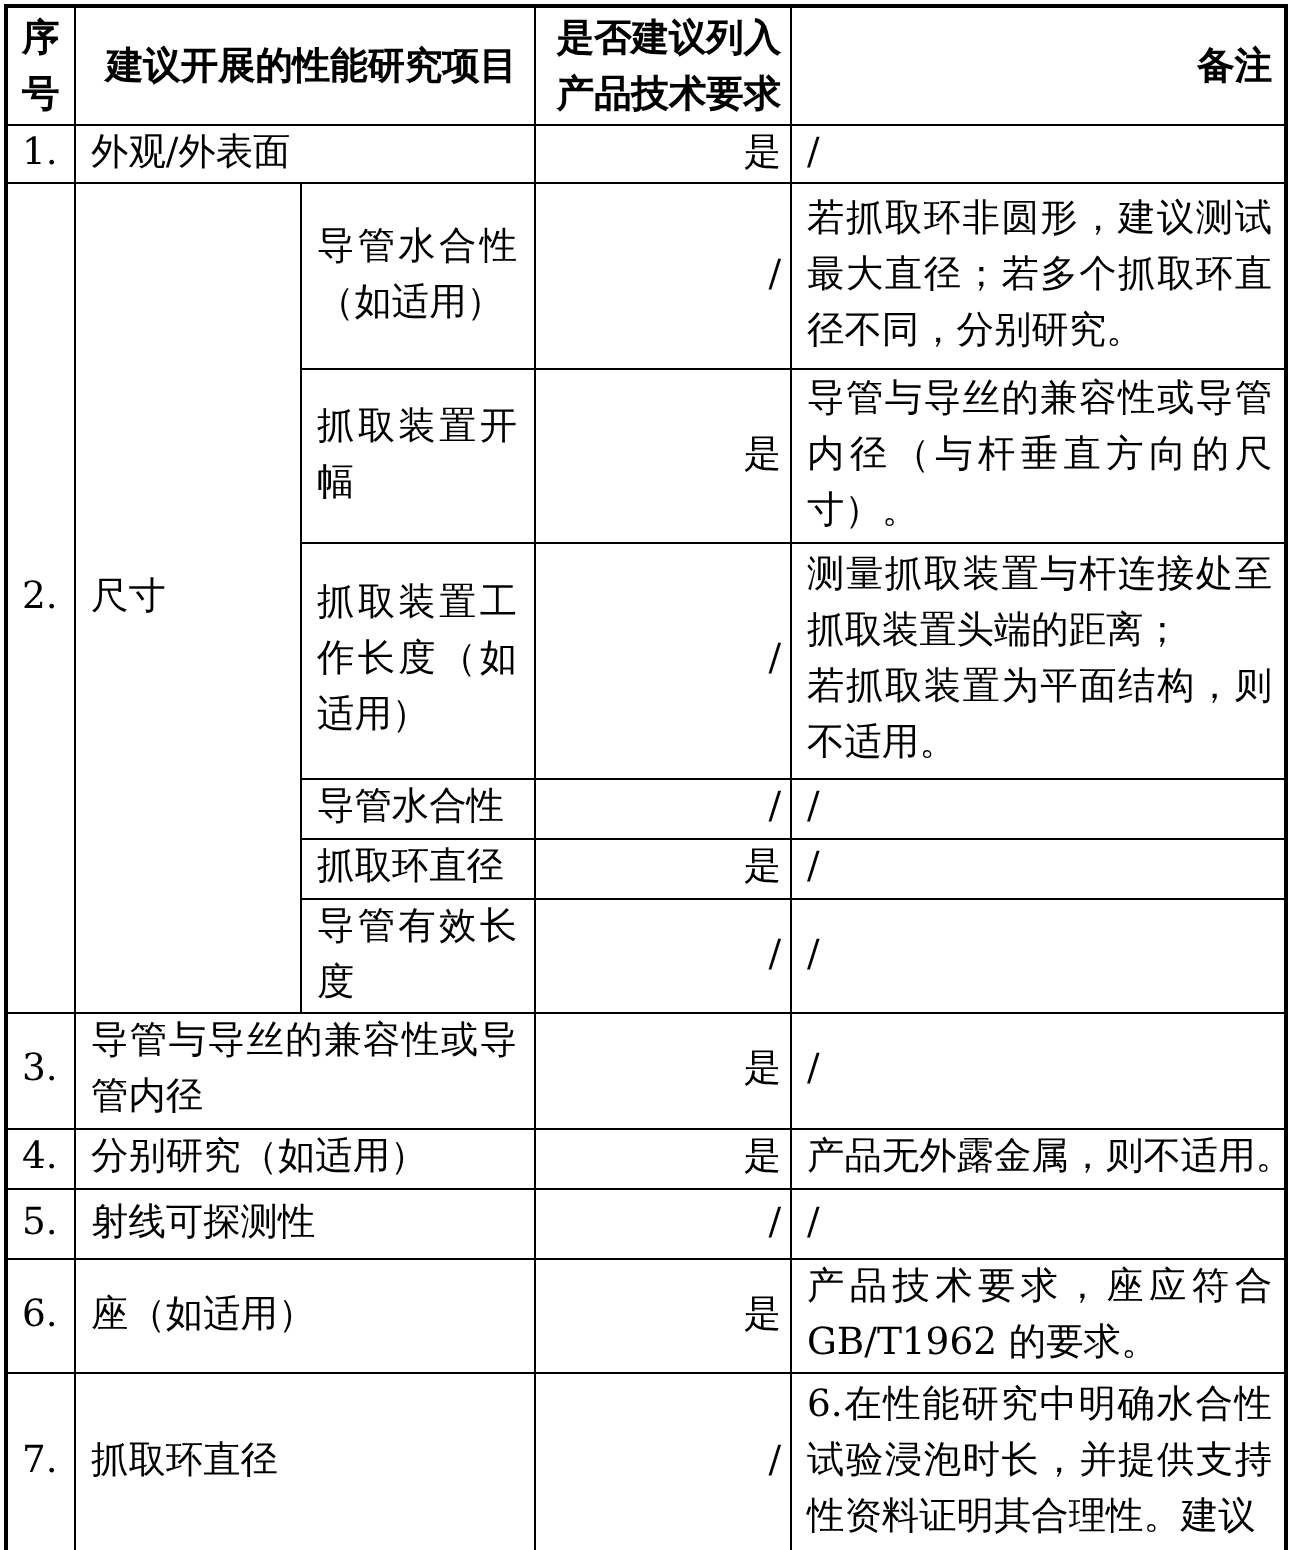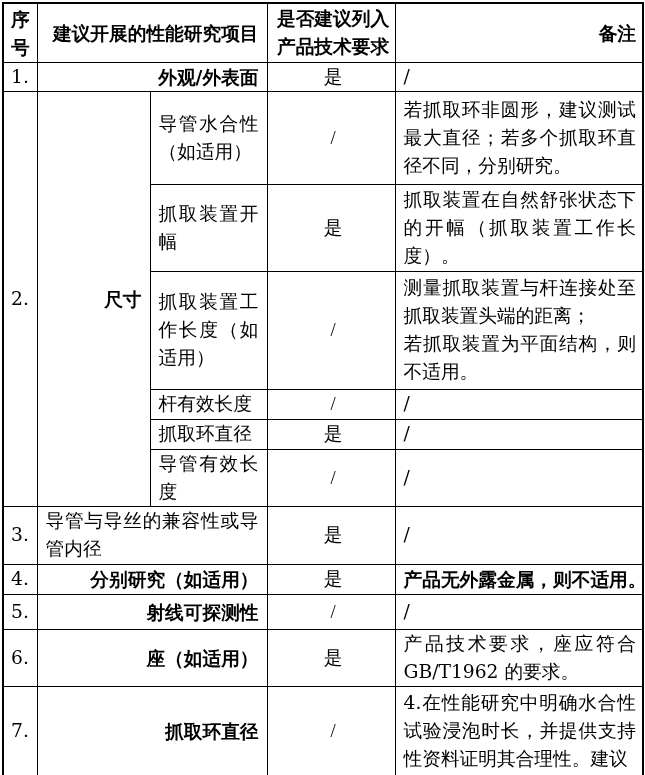--- a/index.html
+++ b/index.html
@@ -38,33 +38,30 @@
   td.hd {
     font-weight: bold;
     text-align: right;
   }
   td.c-no {
     padding: 0 2px 0 7px;
     text-align: left;
   }
   td.c-listed {
     padding: 0 4px 0 8px;
-    text-align: center;
-    font-family: Liberation Serif, serif;
+    text-align: right;
   }
   td.c-dim {
-    text-align: right;
-    font-weight: bold;
+    text-align: left;
   }
   td.c-remark {
     padding: 0 6px 0 8px;
   }
   td.one-line {
     white-space: pre;
-    font-weight: bold;
   }
 </style>
 </head>
 <body>
 
 <div class="page">
   <table class="doc-table">
     <colgroup>
       <col style="width:34px">
       <col style="width:113px">
@@ -93,32 +90,32 @@
       <td class="c-no" rowspan="6">2.</td>
       <td class="c-dim" rowspan="6">尺寸</td>
       <td>导管水合性（如适用）</td>
       <td class="c-listed">/</td>
       <td class="c-remark">若抓取环非圆形，建议测试最大直径；若多个抓取环直径不同，分别研究。</td>
     </tr>
 
     <tr style="height:87px">
       <td>抓取装置开幅</td>
       <td class="c-listed">是</td>
-      <td class="c-remark">抓取装置在自然舒张状态下的开幅（抓取装置工作长度）。</td>
+      <td class="c-remark">导管与导丝的兼容性或导管内径（与杆垂直方向的尺寸）。</td>
     </tr>
 
     <tr style="height:118px">
       <td>抓取装置工作长度（如适用）</td>
       <td class="c-listed">/</td>
       <td class="c-remark">测量抓取装置与杆连接处至抓取装置头端的距离；
 若抓取装置为平面结构，则不适用。</td>
     </tr>
 
     <tr style="height:30px">
-      <td>杆有效长度</td>
+      <td>导管水合性</td>
       <td class="c-listed">/</td>
       <td class="c-remark">/</td>
     </tr>
 
     <tr style="height:30px">
       <td>抓取环直径</td>
       <td class="c-listed">是</td>
       <td class="c-remark">/</td>
     </tr>
 
@@ -153,17 +150,17 @@
       <td class="c-no">6.</td>
       <td class="c-dim" colspan="2">座（如适用）</td>
       <td class="c-listed">是</td>
       <td class="c-remark">产品技术要求，座应符合GB/T1962 的要求。</td>
     </tr>
 
     <tr style="height:90px">
       <td class="c-no">7.</td>
       <td class="c-dim" colspan="2">抓取环直径</td>
       <td class="c-listed">/</td>
-      <td class="c-remark">4.在性能研究中明确水合性试验浸泡时长，并提供支持性资料证明其合理性。建议</td>
+      <td class="c-remark">6.在性能研究中明确水合性试验浸泡时长，并提供支持性资料证明其合理性。建议</td>
     </tr>
   </tbody>
     </table>
 </div>
 
 </body></html>

